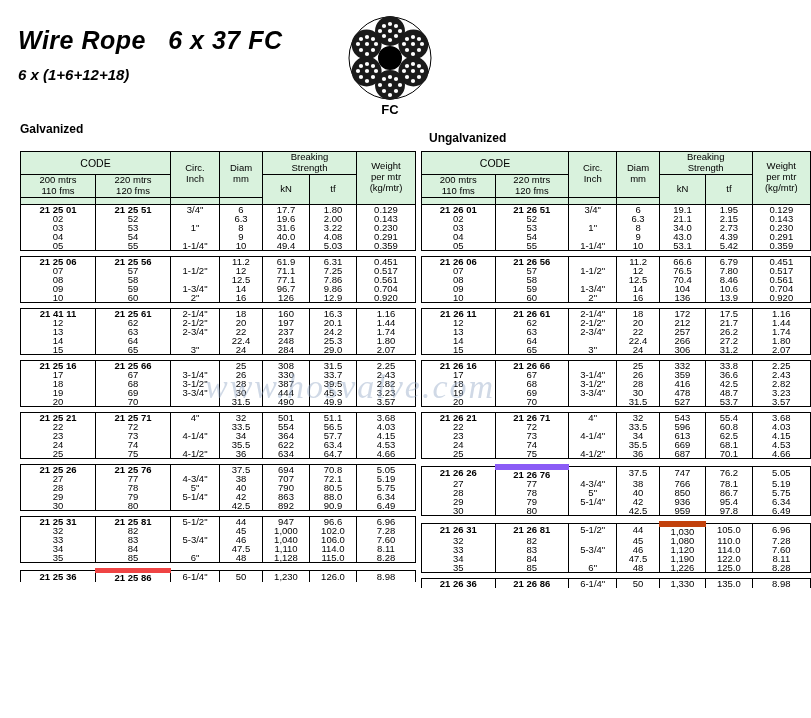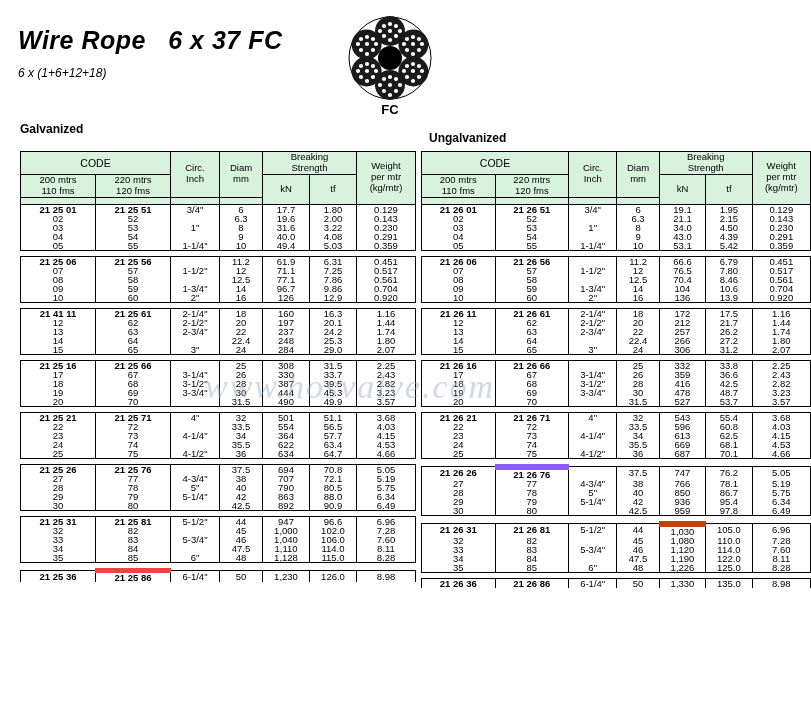--- a/index.html
+++ b/index.html
@@ -11,21 +11,21 @@
     position:relative;
     overflow:hidden;
   }
   .title{
     position:absolute;left:18px;top:26px;
     font-size:25px;font-weight:bold;font-style:italic;
     letter-spacing:0.5px;white-space:pre;
   }
   .subtitle{
     position:absolute;left:18px;top:66px;
-    font-size:12px;font-weight:normal;font-style:italic;
+    font-size:15px;font-weight:bold;font-style:italic;
   }
   .rope-wrap{
     position:absolute;left:345px;top:16px;width:90px;text-align:center;
   }
   .fc-label{
     position:absolute;left:345px;top:102px;width:90px;text-align:center;
     font-size:13px;font-weight:bold;
   }
   .sec-label{
     position:absolute;font-size:12px;font-weight:bold;
@@ -571,21 +571,21 @@
         <td class="kn" style="border-top:none;border-bottom:none">21.1</td>
         <td class="tf" style="border-top:none;border-bottom:none">2.15</td>
         <td class="wt" style="border-top:none;border-bottom:none">0.143</td>
       </tr>
       <tr class="grp">
         <td class="code" style="border-top:none;border-bottom:none">03</td>
         <td class="code" style="border-top:none;border-bottom:none">53</td>
         <td class="circ" style="border-top:none;border-bottom:none">1"</td>
         <td class="diam" style="border-top:none;border-bottom:none">8</td>
         <td class="kn" style="border-top:none;border-bottom:none">34.0</td>
-        <td class="tf" style="border-top:none;border-bottom:none">4.50</td>
+        <td class="tf" style="border-top:none;border-bottom:none">2.73</td>
         <td class="wt" style="border-top:none;border-bottom:none">0.230</td>
       </tr>
       <tr class="grp">
         <td class="code" style="border-top:none;border-bottom:none">04</td>
         <td class="code" style="border-top:none;border-bottom:none">54</td>
         <td class="circ" style="border-top:none;border-bottom:none"></td>
         <td class="diam" style="border-top:none;border-bottom:none">9</td>
         <td class="kn" style="border-top:none;border-bottom:none">43.0</td>
         <td class="tf" style="border-top:none;border-bottom:none">4.39</td>
         <td class="wt" style="border-top:none;border-bottom:none">0.291</td>

